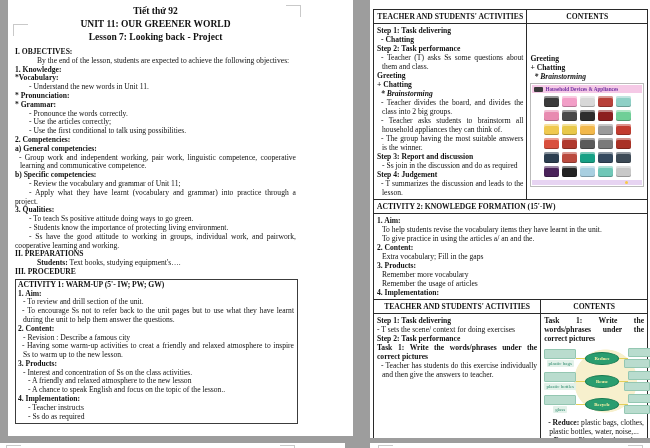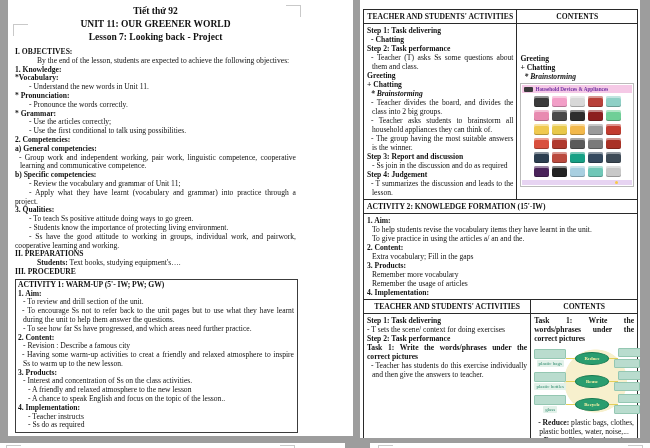--- a/index.html
+++ b/index.html
@@ -5,21 +5,21 @@
   html,body{margin:0;padding:0;}
   body{
     width:650px;height:448px;position:relative;overflow:hidden;
     background:#9d9d9d;
     font-family:"Liberation Serif","DejaVu Serif",serif;
     color:#111;
     -webkit-font-smoothing:antialiased;
   }
   .page{position:absolute;background:#fff;overflow:hidden;}
   #page-left{left:8px;top:0;width:345px;height:436px;}
-  #page-right{left:360px;top:0;width:280px;height:438px;}
+  #page-right{left:370px;top:0;width:280px;height:438px;}
   .next-strip{position:absolute;top:443px;height:5px;background:#fff;}
   #strip-left{left:0;width:345px;}
   #strip-right{left:370px;width:280px;}
 
   
   .mark{position:absolute;width:14px;height:11px;pointer-events:none;}
   .mark.tl{border-left:1px solid #c9c9c9;border-top:1px solid #c9c9c9;}
   .mark.tr{border-right:1px solid #c9c9c9;border-top:1px solid #c9c9c9;}
 
   
@@ -88,22 +88,22 @@
         <div class="ln "><span class="b">UNIT 11: OUR GREENER WORLD</span></div>
         <div class="ln "><span class="b">Lesson 7: Looking back - Project</span></div>
       </div>
     <div class="lp-body">
         <div class="ln s-h"><span class="b">I. OBJECTIVES:</span></div>
         <div class="ln s-p"><span>By the end of the lesson, students are expected to achieve the following objectives:</span></div>
         <div class="ln s-h"><span class="b">1. Knowledge:</span></div>
         <div class="ln s-h"><span class="b">*Vocabulary:</span></div>
         <div class="ln s-t"><span>- Understand the new words in Unit 11.</span></div>
         <div class="ln s-h"><span class="b">* Pronunciation:</span></div>
+        <div class="ln s-h"><span class="b">* Grammar:</span></div>
         <div class="ln s-t"><span>- Pronounce the words correctly.</span></div>
-        <div class="ln s-h"><span class="b">* Grammar:</span></div>
         <div class="ln s-t"><span>- Use the articles correctly;</span></div>
         <div class="ln s-t"><span>- Use the first conditional to talk using possibilities.</span></div>
         <div class="ln s-h"><span class="b">2. Competencies:</span></div>
         <div class="ln s-h"><span class="b">a) General competencies:</span></div>
         <div class="ln s-pj"><span>- Group work and independent working, pair work, linguistic competence, cooperative learning and communicative competence.</span></div>
         <div class="ln s-h"><span class="b">b) Specific competencies:</span></div>
         <div class="ln s-t"><span>- Review the vocabulary and grammar of Unit 11;</span></div>
         <div class="ln s-p2"><span>- Apply what they have learnt (vocabulary and grammar) into practice through a project.</span></div>
         <div class="ln s-h"><span class="b">3. Qualities:</span></div>
         <div class="ln s-t"><span>- To teach Ss positive attitude doing ways to go green.</span></div>
@@ -111,21 +111,20 @@
         <div class="ln s-p2"><span>- Ss have the good attitude to working in groups, individual work, and pairwork, cooperative learning and working.</span></div>
         <div class="ln s-h"><span class="b">II. PREPARATIONS</span></div>
         <div class="ln s-tb"><span class="b">Students:</span><span> Text books, studying equipment's….</span></div>
         <div class="ln s-h"><span class="b">III. PROCEDURE</span></div>
       </div>
     <div class="activity-box lp-body">
         <div class="ln s-h"><span class="b">ACTIVITY 1: WARM-UP (5'- IW; PW; GW)</span></div>
         <div class="ln s-h"><span class="b">1. Aim:</span></div>
         <div class="ln s-t1"><span>- To review and drill section of the unit.</span></div>
         <div class="ln s-pj"><span>- To encourage Ss not to refer back to the unit pages but to use what they have learnt during the unit to help them answer the questions.</span></div>
-        <div class="ln s-t1"><span>- To see how far Ss have progressed, and which areas need further practice.</span></div>
         <div class="ln s-h"><span class="b">2. Content:</span></div>
         <div class="ln s-t1"><span>- Revision : Describe </span><span class="i">a famous city</span></div>
         <div class="ln s-pj"><span>- Having some warm-up activities to creat a friendly and relaxed atmosphere to inspire Ss to warm up to the new lesson.</span></div>
         <div class="ln s-h"><span class="b">3. Products:</span></div>
         <div class="ln s-t1"><span>- Interest and concentration of Ss on the class activities.</span></div>
         <div class="ln s-t2"><span>- A friendly and relaxed atmosphere to the new lesson</span></div>
         <div class="ln s-t2"><span>- A chance to speak English and focus on the topic of the lesson..</span></div>
         <div class="ln s-h"><span class="b">4. Implementation:</span></div>
         <div class="ln s-t2"><span>- Teacher instructs</span></div>
         <div class="ln s-t2"><span>- Ss do as required</span></div>

